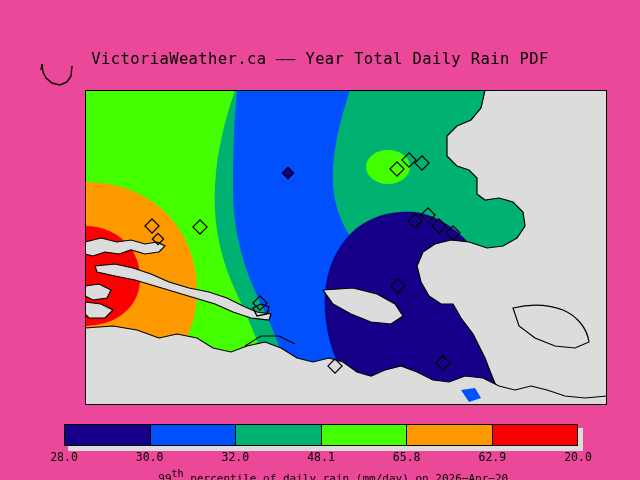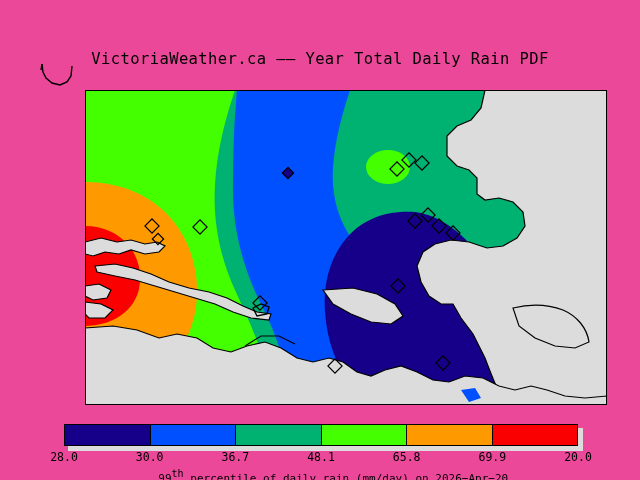--- a/index.html
+++ b/index.html
@@ -271,24 +271,24 @@
         <div class="band" style="background: rgb(23, 0, 137);"></div>
         <div class="band" style="background: rgb(0, 80, 255);"></div>
         <div class="band" style="background: rgb(0, 178, 113);"></div>
         <div class="band" style="background: rgb(68, 255, 0);"></div>
         <div class="band" style="background: rgb(255, 153, 0);"></div>
         <div class="band" style="background: rgb(250, 0, 0);"></div>
       </div>
     <div id="cb-ticks">
         <span class="tick" style="left: 0px;">28.0</span>
         <span class="tick" style="left: 85.6667px;">30.0</span>
-        <span class="tick" style="left: 171.333px;">36.7</span>
+        <span class="tick" style="left: 171.333px;">32.0</span>
         <span class="tick" style="left: 257px;">48.1</span>
         <span class="tick" style="left: 342.667px;">65.8</span>
-        <span class="tick" style="left: 428.333px;">69.9</span>
+        <span class="tick" style="left: 428.333px;">62.9</span>
         <span class="tick" style="left: 514px;">20.0</span>
       </div>
   </div>
 
   <div id="caption">
     <span>99</span><sup>th</sup><span> percentile of daily rain (mm/day) on 2026−Apr−20</span>
   </div>
 
 </div>
 

